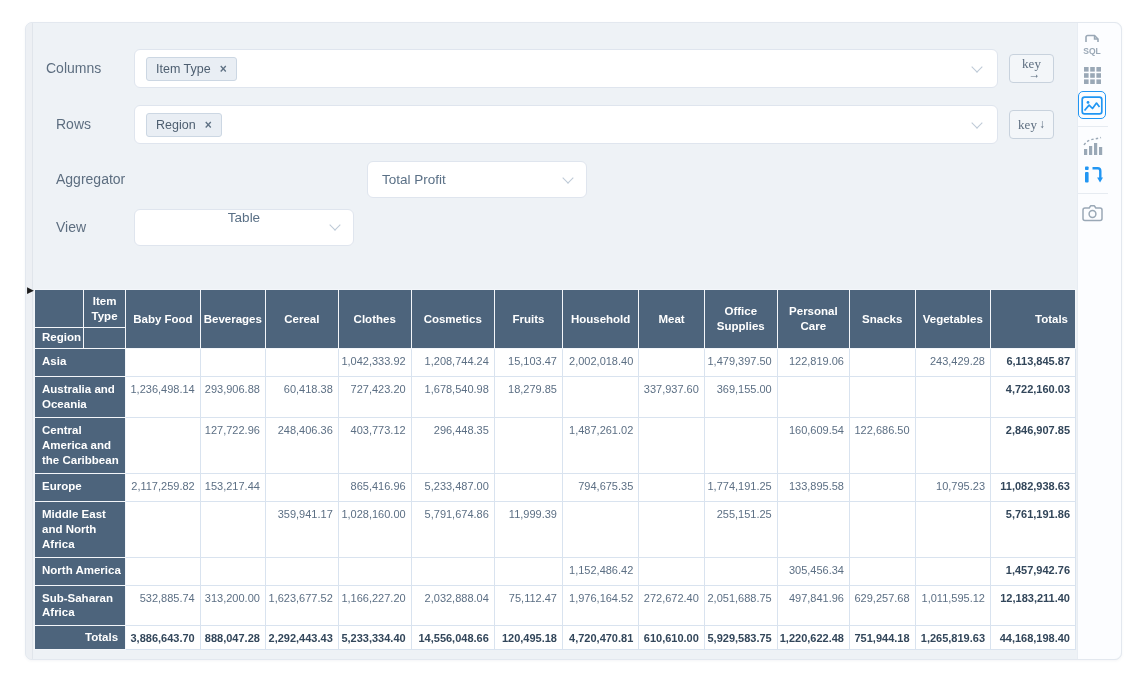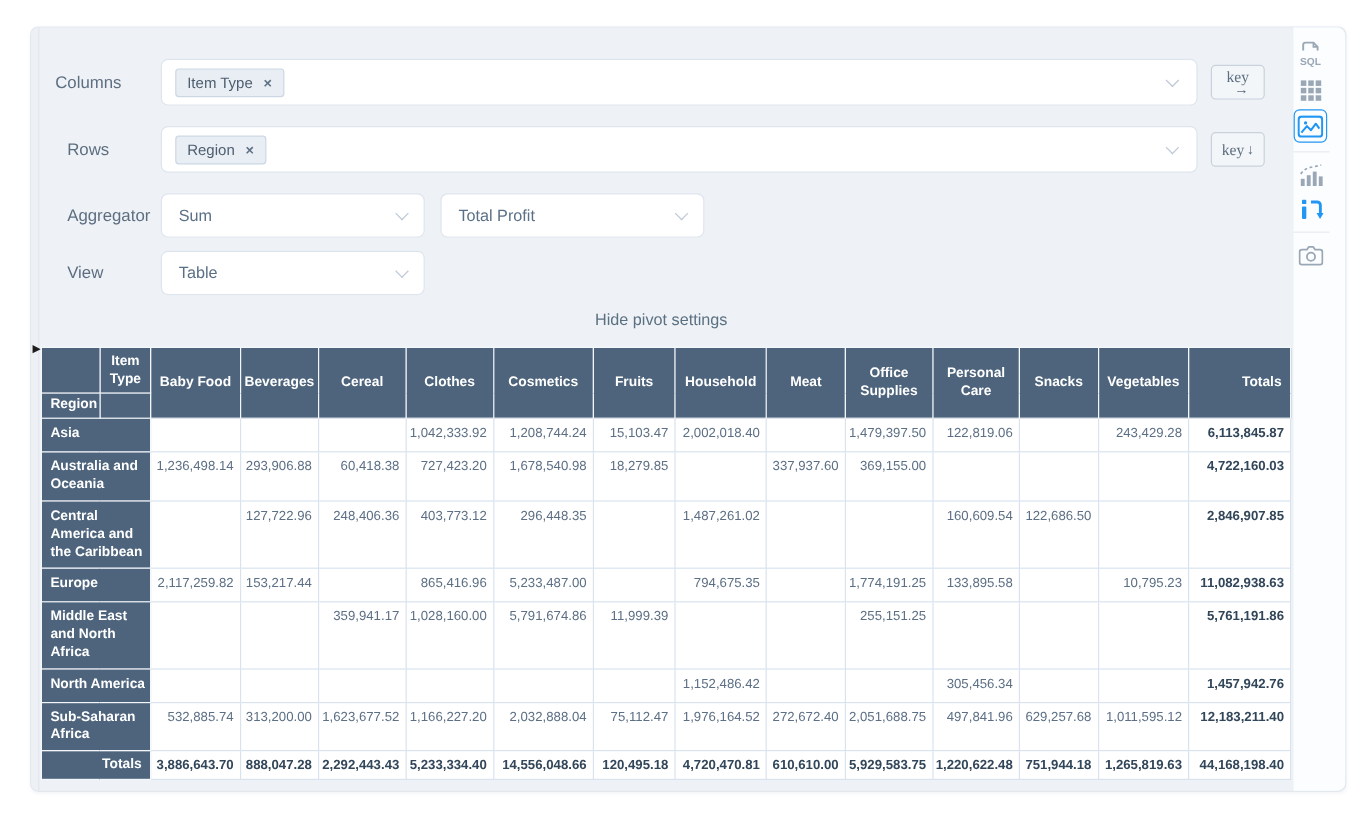--- a/index.html
+++ b/index.html
@@ -101,36 +101,31 @@
         <span class="tag-x">×</span>
       </span>
       <span class="chev"></span>
     </div>
     <button class="key-btn key-row-btn" style="left:983px; top:87px; width:45px; height:29px;">
       <span>key</span>
       <span class="key-arrow">↓</span>
     </button>
 
     <div class="ctl-label" style="left:30px; top:148px;">Aggregator</div>
-    <div class="dd" style="left:108px; top:138px; width:220px; height:37px;">
-      <span>Sum</span>
-      <span class="chev"></span>
-    </div>
     <div class="dd" style="left:341px; top:138px; width:220px; height:37px;">
       <span>Total Profit</span>
       <span class="chev"></span>
     </div>
 
     <div class="ctl-label" style="left:30px; top:196px;">View</div>
-    <div class="dd" style="left:108px; top:186px; width:220px; height:37px;">
+    <div class="dd" style="left:108px; top:186px; width:220px; height:37px;flex-direction:column;">
       <span>Table</span>
       <span class="chev"></span>
     </div>
 
-    <div class="hide-link">Hide pivot settings</div>
 
     <table class="pivot">
         <colgroup>
           <col style="width: 46px;">
           <col style="width: 44px;">
           <col style="width: 75px;">
           <col style="width: 64px;">
           <col style="width: 73px;">
           <col style="width: 73px;">
           <col style="width: 84px;">

